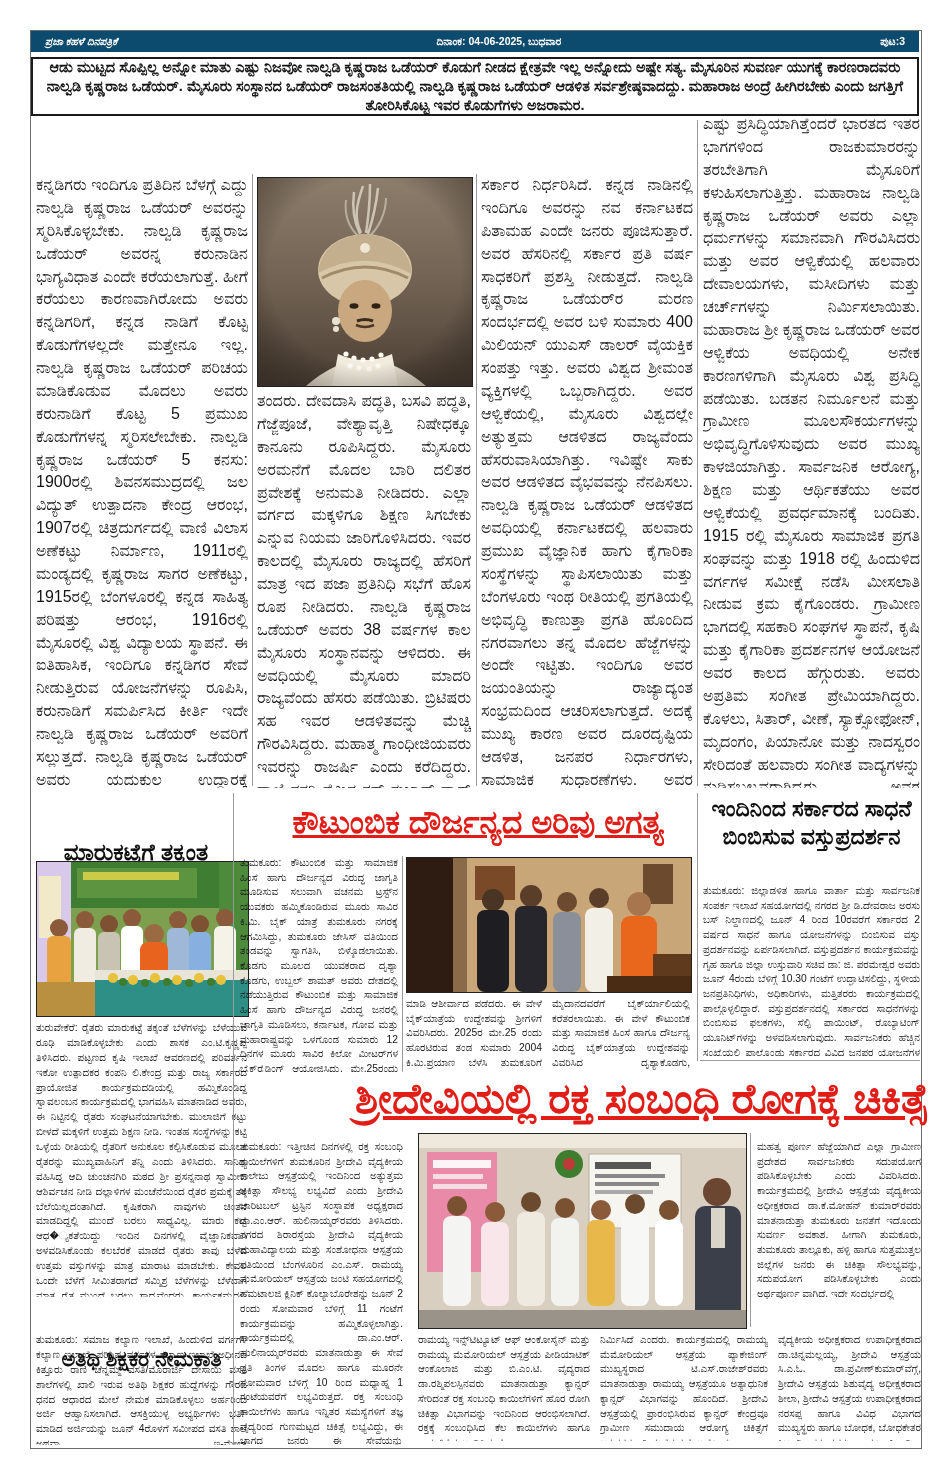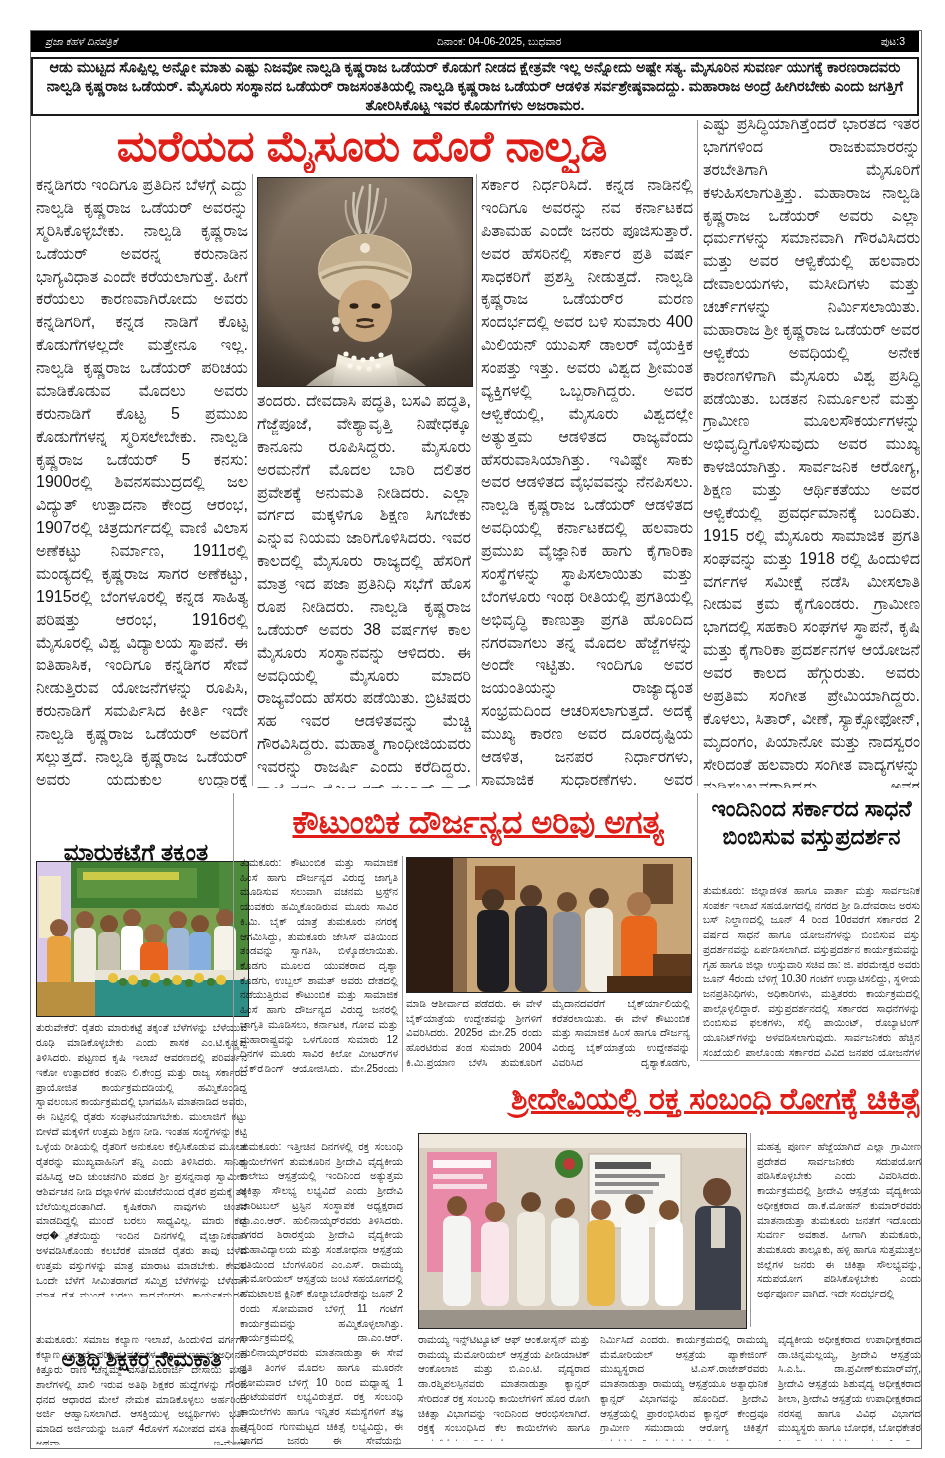--- a/index.html
+++ b/index.html
@@ -3,23 +3,23 @@
 <meta charset="utf-8">
 <style>
   html,body{margin:0;padding:0;background:#e8e8e8;}
   #page{
     position:relative;width:945px;height:1458px;background:#ffffff;
     font-family:"Liberation Sans","DejaVu Sans",sans-serif;color:#141414;
     margin:0 auto;overflow:hidden;
   }
   .frame{position:absolute;left:30px;top:30px;width:890px;height:1417px;border:1px solid #6b6b6b;}
   .masthead{
-    position:absolute;left:31px;top:31px;width:888px;height:21px;background:#000000;
+    position:absolute;left:31px;top:31px;width:888px;height:21px;background:#0c4a6e;
     color:#ffffff;display:flex;align-items:center;justify-content:space-between;
-    padding:0 14px;box-sizing:border-box;font-size:10.5px;font-weight:normal;
+    padding:0 14px;box-sizing:border-box;font-size:10.5px;font-weight:bold;
   }
   .masthead .pname{font-style:italic;}
   .introbox{
     position:absolute;left:31px;top:57px;width:888px;height:59px;border:2px solid #1a1a1a;
     box-sizing:border-box;display:flex;align-items:center;justify-content:center;
     font-weight:bold;font-size:14.5px;line-height:1.32;text-align:center;padding:2px 2px;
   }
   .main-headline{
     position:absolute;left:36px;top:119px;width:652px;height:54px;color:#e01d17;
     font-weight:bold;font-size:43px;line-height:54px;text-align:center;white-space:nowrap;overflow:hidden;
@@ -50,21 +50,20 @@
   <div class="frame"></div>
 
   <div class="masthead">
     <span class="pname">ಪ್ರಜಾ ಕಹಳೆ ದಿನಪತ್ರಿಕೆ</span>
     <span>ದಿನಾಂಕ: 04-06-2025, ಬುಧವಾರ</span>
     <span>ಪುಟ:3</span>
   </div>
 
   <div class="introbox">ಆಡು ಮುಟ್ಟದ ಸೊಪ್ಪಿಲ್ಲ ಅನ್ನೋ ಮಾತು ಎಷ್ಟು ನಿಜವೋ ನಾಲ್ವಡಿ ಕೃಷ್ಣರಾಜ ಒಡೆಯರ್ ಕೊಡುಗೆ ನೀಡದ ಕ್ಷೇತ್ರವೇ ಇಲ್ಲ ಅನ್ನೋದು ಅಷ್ಟೇ ಸತ್ಯ. ಮೈಸೂರಿನ ಸುವರ್ಣ ಯುಗಕ್ಕೆ ಕಾರಣರಾದವರು ನಾಲ್ವಡಿ ಕೃಷ್ಣರಾಜ ಒಡೆಯರ್. ಮೈಸೂರು ಸಂಸ್ಥಾನದ ಒಡೆಯರ್ ರಾಜಸಂತತಿಯಲ್ಲಿ ನಾಲ್ವಡಿ ಕೃಷ್ಣರಾಜ ಒಡೆಯರ್ ಆಡಳಿತ ಸರ್ವಶ್ರೇಷ್ಠವಾದದ್ದು. ಮಹಾರಾಜ ಅಂದ್ರೆ ಹೀಗಿರಬೇಕು ಎಂದು ಜಗತ್ತಿಗೆ ತೋರಿಸಿಕೊಟ್ಟ ಇವರ ಕೊಡುಗೆಗಳು ಅಜರಾಮರ.</div>
 
-  <div class="main-headline">ಮರೆಯದ ಮೈಸೂರು ದೊರೆ ನಾಲ್ವಡಿ</div>
 
   <div class="col" style="left:36px;top:174px;width:212px;height:614px;">ಕನ್ನಡಿಗರು ಇಂದಿಗೂ ಪ್ರತಿದಿನ ಬೆಳಗ್ಗೆ ಎದ್ದು ನಾಲ್ವಡಿ ಕೃಷ್ಣರಾಜ ಒಡೆಯರ್ ಅವರನ್ನು ಸ್ಮರಿಸಿಕೊಳ್ಳಬೇಕು. ನಾಲ್ವಡಿ ಕೃಷ್ಣರಾಜ ಒಡೆಯರ್ ಅವರನ್ನ ಕರುನಾಡಿನ ಭಾಗ್ಯವಿಧಾತ ಎಂದೇ ಕರೆಯಲಾಗುತ್ತೆ. ಹೀಗೆ ಕರೆಯಲು ಕಾರಣವಾಗಿರೋದು ಅವರು ಕನ್ನಡಿಗರಿಗೆ, ಕನ್ನಡ ನಾಡಿಗೆ ಕೊಟ್ಟ ಕೊಡುಗೆಗಳಲ್ಲದೇ ಮತ್ತೇನೂ ಇಲ್ಲ. ನಾಲ್ವಡಿ ಕೃಷ್ಣರಾಜ ಒಡೆಯರ್ ಪರಿಚಯ ಮಾಡಿಕೊಡುವ ಮೊದಲು ಅವರು ಕರುನಾಡಿಗೆ ಕೊಟ್ಟ 5 ಪ್ರಮುಖ ಕೊಡುಗೆಗಳನ್ನ ಸ್ಮರಿಸಲೇಬೇಕು. ನಾಲ್ವಡಿ ಕೃಷ್ಣರಾಜ ಒಡೆಯರ್ 5 ಕನಸು: 1900ರಲ್ಲಿ ಶಿವನಸಮುದ್ರದಲ್ಲಿ ಜಲ ವಿದ್ಯುತ್ ಉತ್ಪಾದನಾ ಕೇಂದ್ರ ಆರಂಭ, 1907ರಲ್ಲಿ ಚಿತ್ರದುರ್ಗದಲ್ಲಿ ವಾಣಿ ವಿಲಾಸ ಅಣೆಕಟ್ಟು ನಿರ್ಮಾಣ, 1911ರಲ್ಲಿ ಮಂಡ್ಯದಲ್ಲಿ ಕೃಷ್ಣರಾಜ ಸಾಗರ ಅಣೆಕಟ್ಟು, 1915ರಲ್ಲಿ ಬೆಂಗಳೂರಲ್ಲಿ ಕನ್ನಡ ಸಾಹಿತ್ಯ ಪರಿಷತ್ತು ಆರಂಭ, 1916ರಲ್ಲಿ ಮೈಸೂರಲ್ಲಿ ವಿಶ್ವ ವಿದ್ಯಾಲಯ ಸ್ಥಾಪನೆ. ಈ ಐತಿಹಾಸಿಕ, ಇಂದಿಗೂ ಕನ್ನಡಿಗರ ಸೇವೆ ನೀಡುತ್ತಿರುವ ಯೋಜನೆಗಳನ್ನು ರೂಪಿಸಿ, ಕರುನಾಡಿಗೆ ಸಮರ್ಪಿಸಿದ ಕೀರ್ತಿ ಇದೇ ನಾಲ್ವಡಿ ಕೃಷ್ಣರಾಜ ಒಡೆಯರ್ ಅವರಿಗೆ ಸಲ್ಲುತ್ತದೆ. ನಾಲ್ವಡಿ ಕೃಷ್ಣರಾಜ ಒಡೆಯರ್ ಅವರು ಯದುಕುಲ ಉದ್ಧಾರಕ್ಕೆ ಜನಸೇವೆಗಾಗಿ ದುಡಿದಿದ್ದಾರೆ. ಇವರ ಆಲೋಚನೆ, ಮುಂದಾಲೋಚನೆಗಳಿಂದಲೇ ಕರ್ನಾಟಕ ಇಂದಿಗೂ ನೆಮ್ಮದಿಯ ನಿಟ್ಟುಸಿರು ಬಿಡುತ್ತಿದೆ. ನಾಲ್ವಡಿ ಕೃಷ್ಣರಾಜ ಒಡೆಯರ್ ಅವರ ಜನನ 1884 ಜೂನ್ 4ರಂದು. ಇವರ ತಾಯಿ ಮಹಾರಾಣಿ ಕೆಂಪನಂಜಮ್ಮಣ್ಣಿ ಮತ್ತು ತಂದೆ ಶ್ರೀ ಚಾಮರಾಜ ಒಡೆಯರ್. 1895ರ ಫೆಬ್ರವರಿ 1ರಂದು ಕೃಷ್ಣರಾಜ ಒಡೆಯರ್ ಅವರು ಸಿಂಹಾಸನವನ್ನೇರಿದರು. ಆಗ ಅವರಿಗೆ ಕೇವಲ 24ರ ವಯಸ್ಸು. ಪಟ್ಟಾಭಿಷೇಕ ನಡೆದಾಗಲೂ ಮಹಾರಾಣಿ ಅವರೇ ರಾಜಪ್ರತಿನಿಧಿಯಾಗಿ ಆಡಳಿತ ನಡೆಸಿದರು. 1902 ಆಗಸ್ಟ್ 8ರಂದು ನಾಲ್ವಡಿ ಕೃಷ್ಣರಾಜ ಒಡೆಯರ್ ಅವರು ಮೈಸೂರು ಸಂಸ್ಥಾನದ ಅಧಿಕಾರ ಸ್ವೀಕರಿಸಿದರು.</div>
 
   <div class="photo" style="left:257px;top:177px;width:214px;height:208px;">
     <svg viewBox="0 0 214 208" preserveAspectRatio="none">
       <defs>
         <linearGradient id="sep" x1="0" y1="0" x2="0" y2="1">
           <stop offset="0" stop-color="#8d7d6b"></stop>
             <stop offset="0.55" stop-color="#6e5f50"></stop>
             <stop offset="1" stop-color="#4b3f34"></stop>
@@ -204,21 +203,21 @@
   </div>
   <div class="col" style="left:406px;top:997px;width:136px;height:76px;font-size:10.3px;">ಮಾಡಿ ಆಶೀರ್ವಾದ ಪಡೆದರು. ಈ ವೇಳೆ ಬೈಕ್‌ಯಾತ್ರೆಯ ಉದ್ದೇಶವನ್ನು ಶ್ರೀಗಳಿಗೆ ವಿವರಿಸಿದರು. 2025ರ ಮೇ.25 ರಂದು ಹೊರಟಿರುವ ತಂಡ ಸುಮಾರು 2004 ಕಿ.ಮಿ.ಪ್ರಯಾಣ ಬೆಳೆಸಿ ತುಮಕೂರಿಗೆ ಆಗಮಿಸಿದ್ದು, ಕೋಮು ಸೌಹಾರ್ಧತೆ, ದ್ವೇಷ ಮುಕ್ತ ಭಾರತದ ಕನಸಿನೊಂದಿಗೆ ದಕ್ಷಿಣ ಭಾರತದ ಪ್ರವಾಸದಲ್ಲಿರುವ ತಂಡವನ್ನು ತುಮಕೂರು ಜೇಸಿಸ್ ವತಿಯಿಂದ ನಗರದ ಶ್ರೀದೇವಿ ವೈದ್ಯಕೀಯ ಕಾಲೇಜು ಬಳಿ ಸ್ವಾಗತಿಸಿ, ನಗರದ ಸರ್ಕಾರಿ ಜೂನಿಯರ್ ಕಾಲೇಜು</div>
   <div class="col" style="left:552px;top:997px;width:138px;height:76px;font-size:10.3px;">ಮೈದಾನದವರೆಗೆ ಬೈಕ್‌ರ್ಯಾಲಿಯಲ್ಲಿ ಕರೆತರಲಾಯಿತು. ಈ ವೇಳೆ ಕೌಟುಂಬಿಕ ಮತ್ತು ಸಾಮಾಜಿಕ ಹಿಂಸೆ ಹಾಗೂ ದೌರ್ಜನ್ಯ ವಿರುದ್ಧ ಬೈಕ್‌ಯಾತ್ರೆಯ ಉದ್ದೇಶವನ್ನು ವಿವರಿಸಿದ ದೃಶ್ಯಾಕೊಡಗು, ನೆರೆದಿದ್ದಂಹುವಕರಿಗೆ ಈ ಸಂಬಂಧ ವಚನಮ ಟ್ರಸ್ಟ್ ಹೊರತಂದಿರುವ ಕರಪತ್ರವನ್ನು ಹಂಚಿ, ಯುವಕರು ದ್ವೇಷ ಮುಕ್ತ ಜೀವನ ನಡೆಸಬೇಕೆಂದು ಮನವಿ ಮಾಡಿದರು. ಈ ವೇಳೆ ಜೇಸಿಸ್ ಅಧ್ಯಕ್ಷರಾದ ಸುರೇಶ ತೊಗಟವೀರ, ನಿಕಟಪೂರ್ವ ಅಧ್ಯಕ್ಷರಾದ ಬದರೀಶ, ಯಶಸ್ವಿನಿ, ನಾಗರಾಜು ಇತರರಿದ್ದರು</div>
 
   <div class="vrule" style="left:697px;top:793px;height:268px;"></div>
 
   <div class="sec-headline" style="left:703px;top:795px;width:217px;height:86px;font-size:22px;">ಇಂದಿನಿಂದ ಸರ್ಕಾರದ ಸಾಧನೆ ಬಿಂಬಿಸುವ ವಸ್ತುಪ್ರದರ್ಶನ</div>
   <div class="col" style="left:703px;top:884px;width:217px;height:172px;font-size:10.3px;">ತುಮಕೂರು: ಜಿಲ್ಲಾಡಳಿತ ಹಾಗೂ ವಾರ್ತಾ ಮತ್ತು ಸಾರ್ವಜನಿಕ ಸಂಪರ್ಕ ಇಲಾಖೆ ಸಹಯೋಗದಲ್ಲಿ ನಗರದ ಶ್ರೀ ಡಿ.ದೇವರಾಜ ಅರಸು ಬಸ್ ನಿಲ್ದಾಣದಲ್ಲಿ ಜೂನ್ 4 ರಿಂದ 10ರವರೆಗೆ ಸರ್ಕಾರದ 2 ವರ್ಷದ ಸಾಧನೆ ಹಾಗೂ ಯೋಜನೆಗಳನ್ನು ಬಿಂಬಿಸುವ ವಸ್ತು ಪ್ರದರ್ಶನವನ್ನು ಏರ್ಪಡಿಸಲಾಗಿದೆ. ವಸ್ತುಪ್ರದರ್ಶನ ಕಾರ್ಯಕ್ರಮವನ್ನು ಗೃಹ ಹಾಗೂ ಜಿಲ್ಲಾ ಉಸ್ತುವಾರಿ ಸಚಿವ ಡಾ: ಜಿ. ಪರಮೇಶ್ವರ ಅವರು ಜೂನ್ 4ರಂದು ಬೆಳಿಗ್ಗೆ 10.30 ಗಂಟೆಗೆ ಉದ್ಘಾಟಿಸಲಿದ್ದು, ಸ್ಥಳೀಯ ಜನಪ್ರತಿನಿಧಿಗಳು, ಅಧಿಕಾರಿಗಳು, ಮತ್ತಿತರರು ಕಾರ್ಯಕ್ರಮದಲ್ಲಿ ಪಾಲ್ಗೊಳ್ಳಲಿದ್ದಾರೆ. ವಸ್ತುಪ್ರದರ್ಶನದಲ್ಲಿ ಸರ್ಕಾರದ ಸಾಧನೆಗಳನ್ನು ಬಿಂಬಿಸುವ ಫಲಕಗಳು, ಸೆಲ್ಫಿ ಪಾಯಿಂಟ್, ರೊಬ್ಯಾಟಿಂಗ್ ಯೂನಿಟ್‌ಗಳನ್ನು ಅಳವಡಿಸಲಾಗುವುದು. ಸಾರ್ವಜನಿಕರು ಹೆಚ್ಚಿನ ಸಂಖ್ಯೆಯಲ್ಲಿ ಪಾಲ್ಗೊಂಡು ಸರ್ಕಾರದ ವಿವಿಧ ಜನಪರ ಯೋಜನೆಗಳ ಮಾಹಿತಿಯನ್ನು ಪಡೆಯಬೇಕೆಂದು ವಾರ್ತಾ ಮತ್ತು ಸಾರ್ವಜನಿಕ ಸಂಪರ್ಕ ಇಲಾಖೆ ಹಿರಿಯ ಸಹಾಯಕ ನಿರ್ದೇಶಕ ಜಿ.ಹೆಚ್‌ಮಂತರಾಜು ಮನವಿ ಮಾಡಿದ್ದಾರೆ.</div>
   <div class="hrule" style="left:700px;top:1060px;width:220px;"></div>
 
-  <div class="red-headline" style="left:240px;top:1068px;width:681px;height:62px;font-size:30px;line-height:62px;">ಶ್ರೀದೇವಿಯಲ್ಲಿ ರಕ್ತ ಸಂಬಂಧಿ ರೋಗಕ್ಕೆ ಚಿಕಿತ್ಸೆ</div>
+  <div class="red-headline" style="left:248px;top:1068px;width:681px;height:62px;font-size:42px;line-height:62px;">ಶ್ರೀದೇವಿಯಲ್ಲಿ ರಕ್ತ ಸಂಬಂಧಿ ರೋಗಕ್ಕೆ ಚಿಕಿತ್ಸೆ</div>
   <div class="col" style="left:240px;top:1140px;width:163px;height:305px;font-size:10.3px;">ತುಮಕೂರು: ಇತ್ತೀಚಿನ ದಿನಗಳಲ್ಲಿ ರಕ್ತ ಸಂಬಂಧಿ ಕಾಯಿಲೆಗಳಿಗೆ ತುಮಕೂರಿನ ಶ್ರೀದೇವಿ ವೈದ್ಯಕೀಯ ಕಾಲೇಜು ಆಸ್ಪತ್ರೆಯಲ್ಲಿ ಇಂದಿನಿಂದ ಅತ್ಯುತ್ತಮ ಚಿಕಿತ್ಸಾ ಸೌಲಭ್ಯ ಲಭ್ಯವಿದೆ ಎಂದು ಶ್ರೀದೇವಿ ಚಾರಿಟಬಲ್ ಟ್ರಸ್ಟಿನ ಸಂಸ್ಥಾಪಕ ಅಧ್ಯಕ್ಷರಾದ ಡಾ.ಎಂ.ಆರ್. ಹುಲಿನಾಯ್ಕರ್‌ರವರು ತಿಳಿಸಿದರು. ನಗರದ ಶಿರಾರಸ್ತೆಯ ಶ್ರೀದೇವಿ ವೈದ್ಯಕೀಯ ಮಹಾವಿದ್ಯಾಲಯ ಮತ್ತು ಸಂಶೋಧನಾ ಆಸ್ಪತ್ರೆಯ ವತಿಯಿಂದ ಬೆಂಗಳೂರಿನ ಎಂ.ಎಸ್. ರಾಮಯ್ಯ ಮೆಮೋರಿಯಲ್ ಆಸ್ಪತ್ರೆಯ ಜಂಟಿ ಸಹಯೋಗದಲ್ಲಿ ಹೆಮಟಾಲಜಿ ಕ್ಲಿನಿಕ್ ಕೊಲ್ಯಾಬೊರೇಶನ್ನು ಜೂನ್ 2 ರಂದು ಸೋಮವಾರ ಬೆಳಿಗ್ಗೆ 11 ಗಂಟೆಗೆ ಕಾರ್ಯಕ್ರಮವನ್ನು ಹಮ್ಮಿಕೊಳ್ಳಲಾಗಿತ್ತು. ಕಾರ್ಯಕ್ರಮದಲ್ಲಿ ಡಾ.ಎಂ.ಆರ್. ಹುಲಿನಾಯ್ಕರ್‌ರವರು ಮಾತನಾಡುತ್ತಾ ಈ ಸೇವೆ ಪ್ರತಿ ತಿಂಗಳ ಮೊದಲ ಹಾಗೂ ಮೂರನೇ ಸೋಮವಾರ ಬೆಳಿಗ್ಗೆ 10 ರಿಂದ ಮಧ್ಯಾಹ್ನ 1 ಗಂಟೆಯವರೆಗೆ ಲಭ್ಯವಿರುತ್ತದೆ. ರಕ್ತ ಸಂಬಂಧಿ ಕಾಯಿಲೆಗಳು ಹಾಗೂ ಇನ್ನಿತರ ಸಮಸ್ಯೆಗಳಿಗೆ ತಜ್ಞ ವೈದ್ಯರಿಂದ ಗುಣಮಟ್ಟದ ಚಿಕಿತ್ಸೆ ಲಭ್ಯವಿದ್ದು, ಈ ಭಾಗದ ಜನರು ಈ ಸೇವೆಯನ್ನು ಸದುಪಯೋಗಪಡಿಸಿಕೊಳ್ಳ ಬೇಕೆಂದರು. ಹಾಗೂ ಬೇರೆ-ಬೇರೆ ವಿಭಾಗದ ವೈದ್ಯಕೀಯ ತಜ್ಞರೊಂದಿಗೆ ಸಮಾಲೋಚನೆ ನಡೆಸಿ ಗುಣಮಟ್ಟದ ಚಿಕಿತ್ಸೆ</div>
   <div class="photo" style="left:418px;top:1133px;width:327px;height:194px;">
     <svg viewBox="0 0 327 194" preserveAspectRatio="none">
       <rect width="327" height="194" fill="#d8cfc0"></rect>
       <rect x="0" y="0" width="327" height="14" fill="#efe9dd"></rect>
 
       <rect x="8" y="18" width="70" height="120" fill="#e88aa8"></rect>
       <rect x="14" y="26" width="58" height="8" fill="#ffffff" opacity="0.9"></rect>
       <rect x="14" y="40" width="50" height="5" fill="#ffffff" opacity="0.7"></rect>
       <rect x="14" y="50" width="54" height="5" fill="#ffffff" opacity="0.7"></rect>

